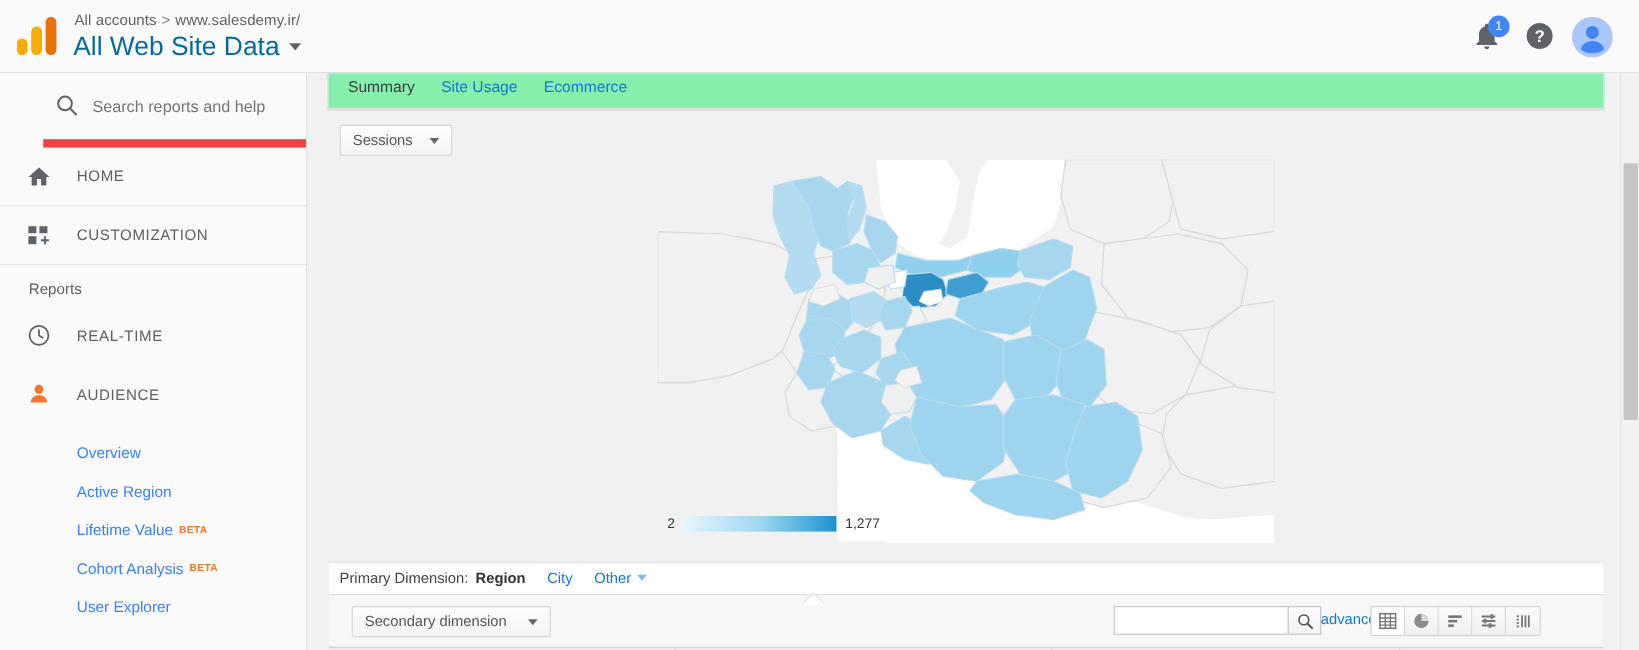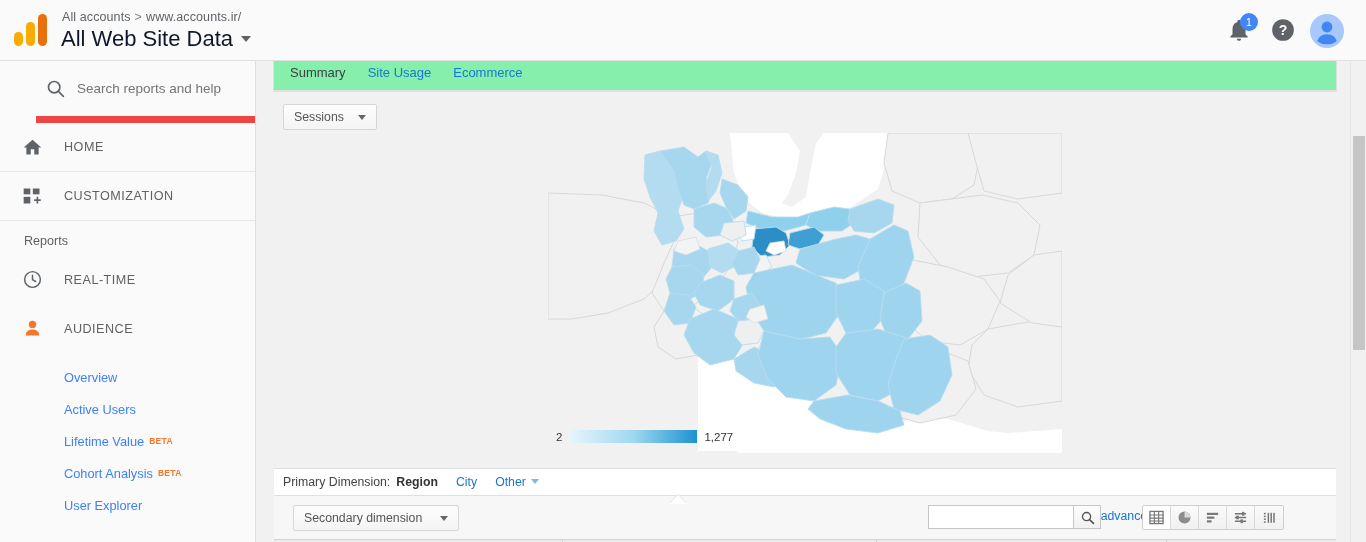--- a/index.html
+++ b/index.html
@@ -24,21 +24,21 @@
     width: 34px; height: 32px;
   }
   #breadcrumb {
     position: absolute; left: 62px; top: 10px;
     font-size: 12.5px; color: #5f6368;
     letter-spacing: 0.1px; white-space: nowrap;
   }
   #breadcrumb .sep { margin: 0 4px; color: #80868b; }
   #view-title {
     position: absolute; left: 61px; top: 26px;
-    font-size: 22px; color: #0f172a; font-weight: 400;
+    font-size: 22px; color: #0369a1; font-weight: 400;
     white-space: nowrap;
   }
   #view-title .caret {
     display: inline-block; margin-left: 8px;
     width: 0; height: 0; vertical-align: 4px;
     border-left: 5px solid transparent;
     border-right: 5px solid transparent;
     border-top: 6px solid #5f6368;
   }
   .topicon { position: absolute; top: 17px; }
@@ -267,21 +267,21 @@
 <div id="topbar">
   <div id="ga-logo">
     <svg width="34" height="32" viewBox="0 0 34 32">
       <rect x="0" y="18" width="9" height="14" rx="4.5" fill="#f9ab00"></rect>
       <rect x="12" y="8" width="9" height="24" rx="4.5" fill="#f9ab00"></rect>
       <rect x="24" y="0" width="9" height="32" rx="4.5" fill="#e8710a"></rect>
     </svg>
   </div>
 
   <div id="breadcrumb">
-    <span>All accounts</span><span class="sep">&gt;</span><span>www.accounts.ir/</span>
+    <span>All accounts</span><span class="sep">&gt;</span><span>www.salesdemy.ir/</span>
   </div>
 
   <div id="view-title">
     <span>All Web Site Data</span><span class="caret"></span>
   </div>
 
   <div class="topicon" id="bell-wrap">
     <svg width="26" height="26" viewBox="0 0 24 24">
       <path fill="#5f6368" d="M12 22c1.1 0 2-.9 2-2h-4c0 1.1.9 2 2 2zm6-6v-5c0-3.07-1.64-5.64-4.5-6.32V4a1.5 1.5 0 0 0-3 0v.68C7.63 5.36 6 7.92 6 11v5l-2 2v1h16v-1l-2-2z"></path>
     </svg>
@@ -356,21 +356,21 @@
         <path d="M12 13c-4.2 0-7.6 2.6-7.6 5.8V20h15.2v-1.2c0-3.2-3.4-5.8-7.6-5.8z" fill="#f4762a"></path>
       </svg>
     </span>
     <span class="lb">AUDIENCE</span>
   </div>
 
   <div class="nav-sub" style="margin-top:8px;">
     <span class="lb">Overview</span>
   </div>
   <div class="nav-sub">
-    <span class="lb">Active Users</span>
+    <span class="lb">Active Region</span>
   </div>
   <div class="nav-sub">
     <span class="lb">Lifetime Value</span>
     <span class="tag">BETA</span>
   </div>
   <div class="nav-sub">
     <span class="lb">Cohort Analysis</span>
     <span class="tag">BETA</span>
   </div>
   <div class="nav-sub">

